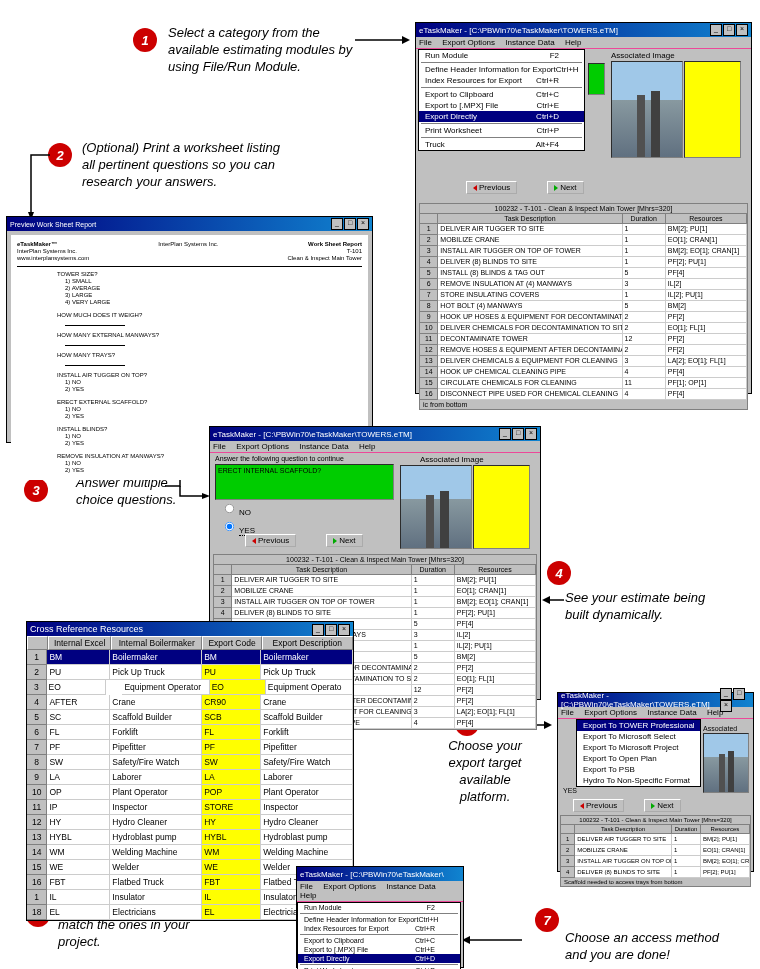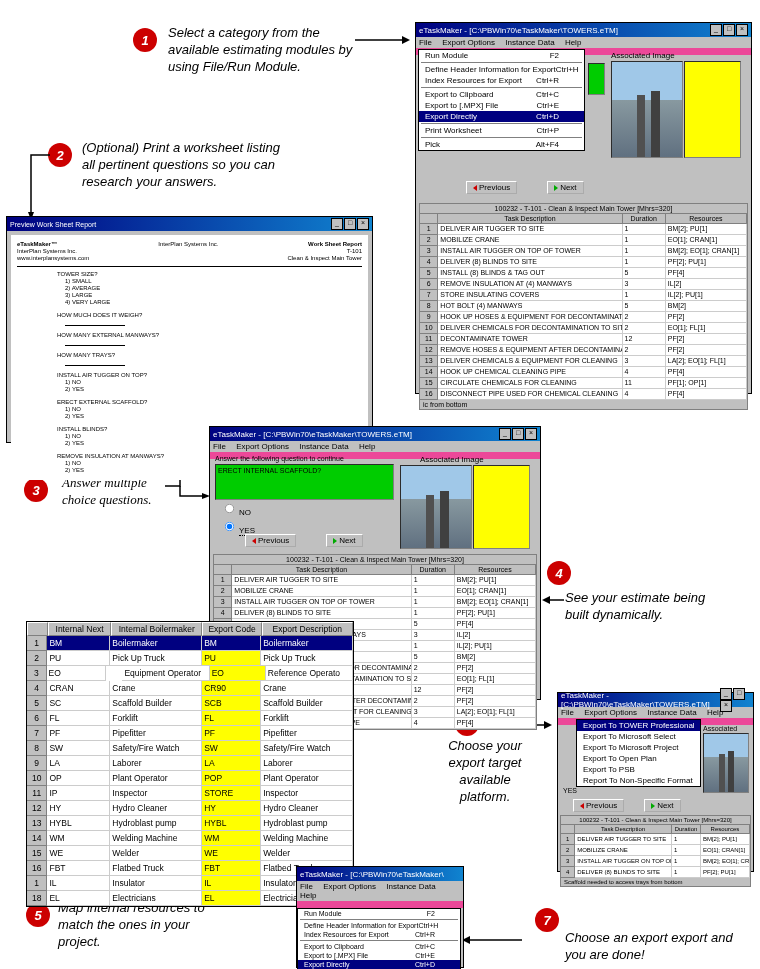--- a/index.html
+++ b/index.html
@@ -5,21 +5,21 @@
   body { margin: 0; font-family: Arial, sans-serif; background: #fff; width: 760px; height: 969px; position: relative; overflow: hidden; }
   .step-num { display: inline-flex; align-items: center; justify-content: center; width: 24px; height: 24px; border-radius: 50%; background: #c00; color: #fff; font-weight: bold; font-size: 13px; font-style: italic; }
   .step-text { font-style: italic; font-size: 13px; line-height: 1.3; color: #000; }
   .arrow { position: absolute; }
   .arrow-line { stroke: #000; stroke-width: 1.5; fill: none; }
   .arrow-head { fill: #000; }
   
   .win { position: absolute; background: #c0c0c0; border: 1px solid #000; font-size: 8px; }
   .titlebar { background: linear-gradient(to right, #000080, #1084d0); color: #fff; padding: 1px 3px; display: flex; justify-content: space-between; align-items: center; height: 12px; font-size: 8px; }
   .titlebar .controls span { display: inline-block; width: 10px; height: 10px; background: #c0c0c0; border: 1px solid #000; margin-left: 1px; text-align: center; line-height: 8px; font-size: 7px; color: #000; }
-  .menubar { background: #c0c0c0; padding: 1px 3px; font-size: 8px; color: #000; border-bottom: 7px solid #ec4899; }
+  .menubar { background: #c0c0c0; padding: 1px 3px; font-size: 8px; color: #000; border-bottom: 1px solid #ec4899; }
   .menubar span { margin-right: 8px; }
   
   .dropdown { background: #fff; border: 1px solid #000; font-size: 8px; }
   .dropdown-item { padding: 1px 25px 1px 6px; display: flex; justify-content: space-between; white-space: nowrap; }
   .dropdown-item.sel { background: #000080; color: #fff; }
   .dropdown-sep { border-top: 1px solid #808080; margin: 1px 2px; }
   .assoc-label { position: absolute; font-size: 8px; color: #000; }
   .green-box { background: #0c0; border: 1px inset #808080; }
   .yellow-box { background: #ff0; border: 1px inset #808080; }
   .photo-box { background: linear-gradient(to bottom, #a0c8e8 40%, #8899a0 40%, #607080 100%); border: 1px inset #808080; position: relative; }
@@ -66,21 +66,21 @@
   </svg>
 
 <div style="position:absolute; left:48px; top:143px;" class="step-num">2</div>
 <div style="position:absolute; left:82px; top:140px; width:205px;" class="step-text">(Optional) Print a worksheet listing all pertinent questions so you can research your answers.</div>
 <svg class="arrow" style="left:28px; top:152px;" width="25" height="70">
     <path class="arrow-line" d="M22 3 L3 3 L3 62"></path>
     <polygon class="arrow-head" points="0,60 3,68 6,60"></polygon>
   </svg>
 
 <div style="position:absolute; left:24px; top:478px;" class="step-num">3</div>
-<div style="position:absolute; left:62px; top:475px; width:120px;font-family:Liberation Serif, serif;" class="step-text">Answer multiple choice questions.</div>
+<div style="position:absolute; left:76px; top:475px; width:120px;" class="step-text">Answer multiple choice questions.</div>
 <svg class="arrow" style="left:165px; top:472px;" width="45" height="30">
   <path class="arrow-line" d="M0 14 L15 14 L15 4 L37 4"></path>
     <polygon class="arrow-head" points="37,1 45,4 37,7"></polygon>
   <path class="arrow-line" d="M15 14 L15 24 L37 24"></path>
     <polygon class="arrow-head" points="37,21 45,24 37,27"></polygon>
 </svg>
 
 <div style="position:absolute; left:547px; top:561px;" class="step-num">4</div>
 <div style="position:absolute; left:565px; top:590px; width:150px;" class="step-text">See your estimate being built dynamically.</div>
 <svg class="arrow" style="left:542px; top:595px;" width="22" height="10">
@@ -92,21 +92,21 @@
 <div style="position:absolute; left:58px; top:900px; width:150px;" class="step-text">Map internal resources to match the ones in your project.</div>
 
 <div style="position:absolute; left:455px; top:712px;" class="step-num">6</div>
 <div style="position:absolute; left:435px; top:738px; width:100px; text-align:center;" class="step-text">Choose your export target available platform.</div>
 <svg class="arrow" style="left:530px; top:720px;" width="22" height="10">
     <line class="arrow-line" x1="0" y1="5" x2="14" y2="5"></line>
     <polygon class="arrow-head" points="14,1 22,5 14,9"></polygon>
   </svg>
 
 <div style="position:absolute; left:535px; top:908px;" class="step-num">7</div>
-<div style="position:absolute; left:565px; top:930px; width:170px;" class="step-text">Choose an export export and you are done!</div>
+<div style="position:absolute; left:565px; top:930px; width:170px;" class="step-text">Choose an access method and you are done!</div>
 <svg class="arrow" style="left:462px; top:935px;" width="60" height="10">
     <line class="arrow-line" x1="60" y1="5" x2="8" y2="5"></line>
     <polygon class="arrow-head" points="8,1 0,5 8,9"></polygon>
   </svg>
 
 <div class="win" style="left:415px; top:22px; width:335px; height:370px;">
   <div class="titlebar">
     <span>eTaskMaker - [C:\PBWin70\eTaskMaker\TOWERS.eTM]</span>
     <span class="controls"><span>_</span><span>□</span><span>×</span></span>
   </div>
@@ -144,21 +144,21 @@
         <span>Export Directly</span>
         <span>Ctrl+D</span>
       </div>
     <div class="dropdown-sep"></div>
     <div class="dropdown-item">
         <span>Print Worksheet</span>
         <span>Ctrl+P</span>
       </div>
     <div class="dropdown-sep"></div>
     <div class="dropdown-item">
-        <span>Pick</span>
+        <span>Truck</span>
         <span>Alt+F4</span>
       </div>
   </div>
 
   <div class="assoc-label" style="top:28px; left:195px;">Associated Image</div>
   <div class="green-box" style="position:absolute; top:40px; left:172px; width:15px; height:30px;"></div>
   <div class="photo-box" style="position:absolute; top:38px; left:195px; width:70px; height:95px;"></div>
   <div class="yellow-box" style="position:absolute; top:38px; left:268px; width:55px; height:95px;"></div>
 
   <div class="navbtns" style="top:158px; left:50px;">
@@ -460,24 +460,28 @@
           <div class="rownum" style="width:14px;">14</div>
           <div style="width:183px;">HOOK UP CHEMICAL CLEANING PIPE</div>
           <div style="width:40px;">4</div>
           <div style="width:80px;">PF[4]</div>
         </div>
       </div>
   </div>
 </div>
 
 <div class="cross-ref" style="left:26px; top:621px; width:326px;">
+  <div class="titlebar">
+    <span>Cross Reference Resources</span>
+    <span class="controls"><span>_</span><span>□</span><span>×</span></span>
+  </div>
   <div class="cr-grid">
     <div class="cr-hdr">
       <div style="width:16px;"></div>
-      <div style="width:60px;">Internal Next</div>
+      <div style="width:60px;">Internal Excel</div>
       <div style="width:90px;">Internal Boilermaker</div>
       <div style="width:56px;">Export Code</div>
       <div style="width:90px;">Export Description</div>
     </div>
     <div id="cr-body">
         <div class="cr-row sel">
           <div class="rn" style="width:16px;">1</div>
           <div style="width:60px;">BM</div>
           <div style="width:90px;">Boilermaker</div>
           <div class="yel" style="width:56px;">BM</div>
@@ -488,25 +492,25 @@
           <div style="width:60px;">PU</div>
           <div style="width:90px;">Pick Up Truck</div>
           <div class="yel" style="width:56px;">PU</div>
           <div style="width:90px;">Pick Up Truck</div>
         </div>
         <div class="cr-row">
           <div class="rn" style="width:16px;">3</div>
           <div style="width:60px;">EO</div>
           <div style="width:90px;margin-left:16px;">Equipment Operator</div>
           <div class="yel" style="width:56px;">EO</div>
-          <div style="width:90px;">Reference Operato</div>
+          <div style="width:90px;">Equipment Operato</div>
         </div>
         <div class="cr-row">
           <div class="rn" style="width:16px;">4</div>
-          <div style="width:60px;">CRAN</div>
+          <div style="width:60px;">AFTER</div>
           <div style="width:90px;">Crane</div>
           <div class="yel" style="width:56px;">CR90</div>
           <div style="width:90px;">Crane</div>
         </div>
         <div class="cr-row">
           <div class="rn" style="width:16px;">5</div>
           <div style="width:60px;">SC</div>
           <div style="width:90px;">Scaffold Builder</div>
           <div class="yel" style="width:56px;">SCB</div>
           <div style="width:90px;">Scaffold Builder</div>
@@ -627,21 +631,21 @@
     <div class="dropdown-item">
         <span>Export To Microsoft Project</span>
       </div>
     <div class="dropdown-item">
         <span>Export To Open Plan</span>
       </div>
     <div class="dropdown-item">
         <span>Export To PSB</span>
       </div>
     <div class="dropdown-item">
-        <span>Report To Non-Specific Format</span>
+        <span>Hydro To Non-Specific Format</span>
       </div>
   </div>
   <div style="position:absolute; top:32px; left:145px; font-size:7px;">Associated Image</div>
   <div class="photo-box" style="position:absolute; top:40px; left:145px; width:44px; height:58px;"></div>
   <div style="position:absolute; top:94px; left:5px; font-size:7px;">YES</div>
   <div class="navbtns" style="top:106px; left:15px; gap:20px;">
     <div class="navbtn">
         <span class="icon-prev"></span>
         <span>Previous</span>
       </div>

